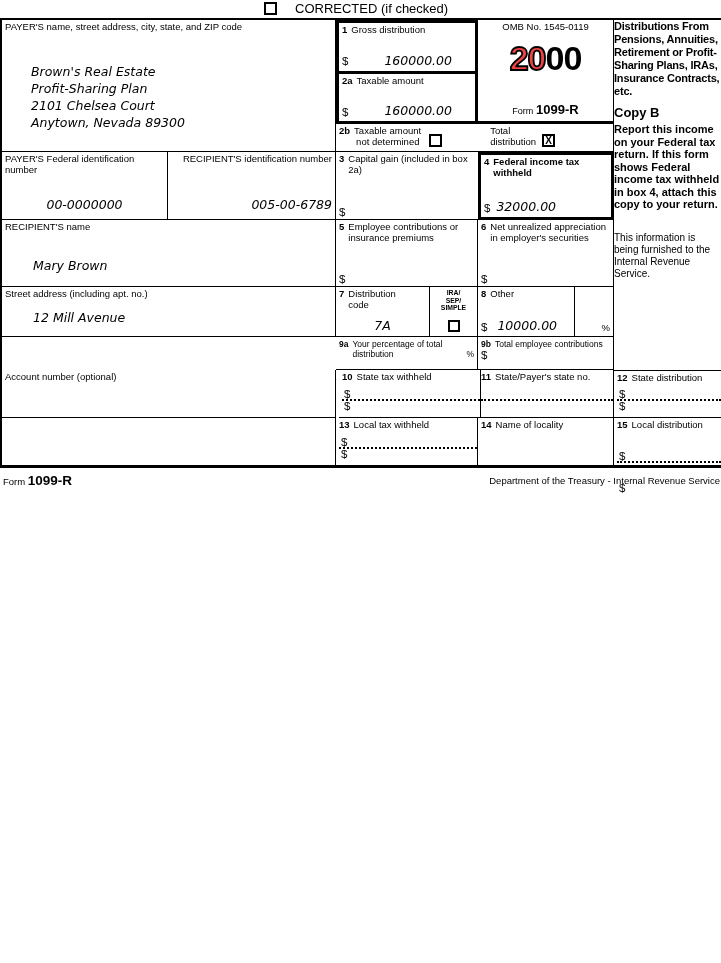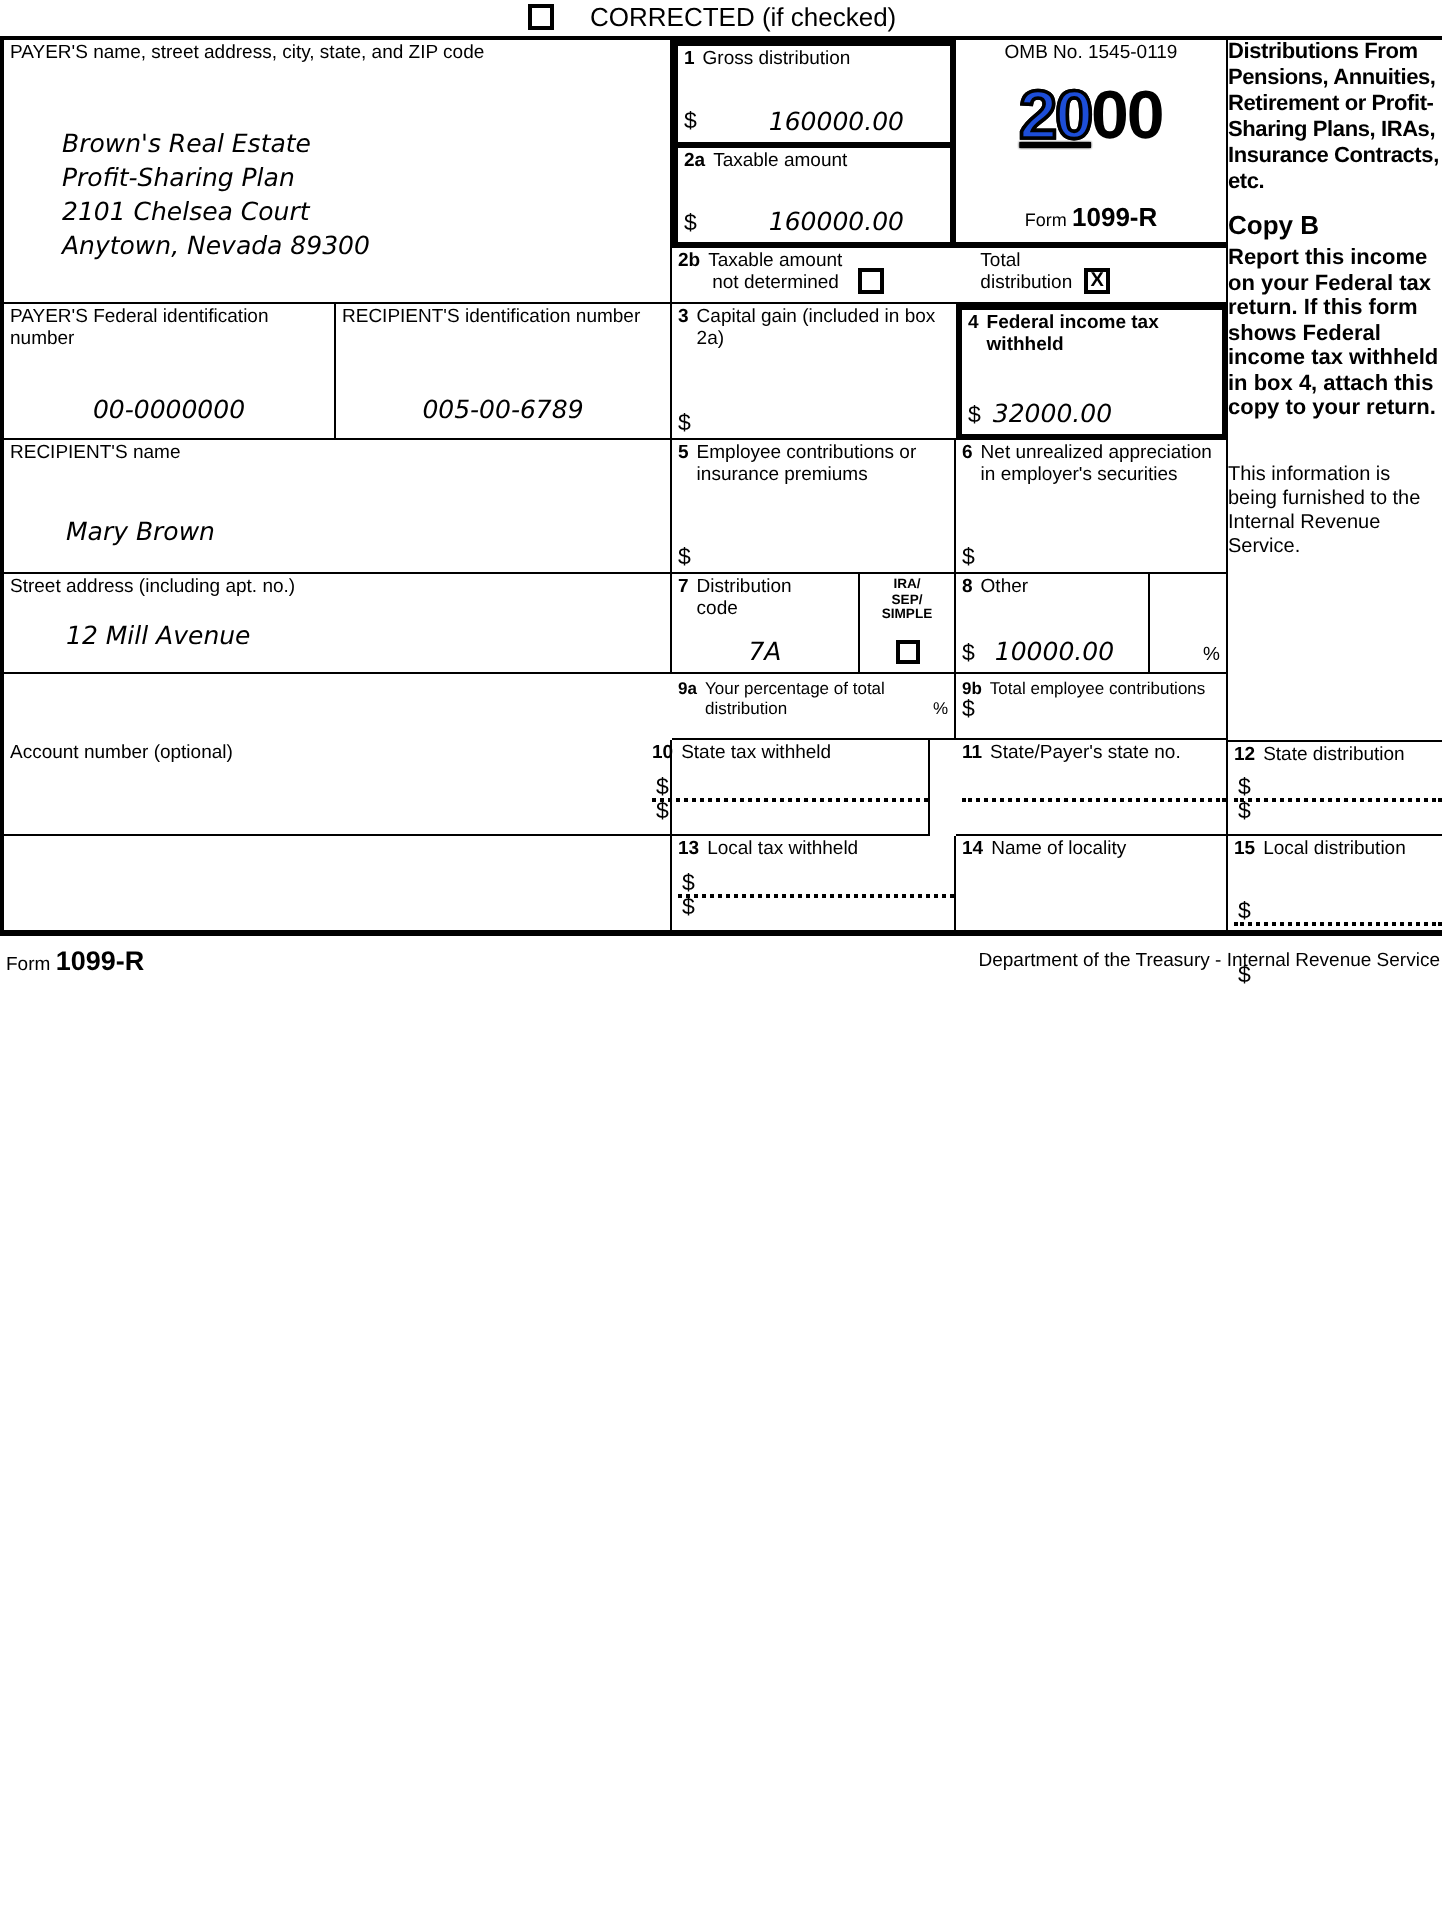--- a/index.html
+++ b/index.html
@@ -28,21 +28,21 @@
   .flexcol { display:flex; flex-direction:column; }
   .valrow { display:flex; align-items:flex-end; }
   .bottomed { margin-top:auto; }
   .dotrow { border-bottom:2px dotted #000; display:flex; align-items:flex-end; padding-left:2px; }
   .rcol { padding-right:0; }
   .rtitle { font-weight:bold; font-size:11px; line-height:13px; letter-spacing:-0.2px; }
   .copyb { font-weight:bold; font-size:13px; margin-top:7px; }
   .report { font-weight:bold; font-size:11px; line-height:12.5px; margin-top:3px; }
   .info { font-size:10px; line-height:12px; margin-top:21px; }
   .yr { font-weight:bold; font-size:34px; line-height:34px; letter-spacing:-1px; }
-  .yr-outline { color:#1d4ed8; -webkit-text-stroke:1.8px #000; text-shadow:0 0 1px #000;text-decoration:underline; }
+  .yr-outline { color:#ef4444; -webkit-text-stroke:1.8px #000; text-shadow:0 0 1px #000; }
   .formnum { font-weight:bold; font-size:13px; }
   .ira-lines { font-size:6.8px; line-height:7.5px; text-align:center; font-weight:bold; }
   .footer-l { top:473px; left:3px; font-size:9.5px; }
   .footer-r { top:475px; right:1px; font-size:9.5px; }
 </style>
 </head>
 <body>
 
 <div class="page">
 
@@ -116,21 +116,21 @@
         <span>distribution</span>
       </span>
       <span class="cb" style="margin:8px 0 0 6px;">X</span>
     </div>
 
     <div class="cell flexcol" style="left:0;top:132px;width:166px;height:68px;">
       <div>PAYER'S Federal identification number</div>
       <div class="hand bottomed" style="text-align:center;padding-bottom:4px;">00-0000000</div>
     </div>
 
-    <div class="cell flexcol" style="left:166px;top:132px;width:168px;height:68px;">
+    <div class="cell flexcol" style="left:166px;top:132px;width:168px;height:68px;align-items:flex-end;">
       <div>RECIPIENT'S identification number</div>
       <div class="hand bottomed" style="text-align:center;padding-bottom:4px;">005-00-6789</div>
     </div>
 
     <div class="cell flexcol noR" style="left:334px;top:132px;width:142px;height:68px;">
       <div class="lblrow">
         <span class="num">3</span>
         <span>Capital gain (included in box 2a)</span>
       </div>
       <div class="dollar bottomed">$</div>
@@ -227,21 +227,21 @@
         <span class="num">9b</span>
         <span>Total employee contributions</span>
       </div>
       <div class="dollar" style="margin-top:1px;">$</div>
     </div>
 
     <div class="cell" style="left:0;top:350px;width:334px;height:48px;">
       <div>Account number (optional)</div>
     </div>
 
-    <div class="cell flexcol" style="left:321px;top:350px;width:142px;height:48px;padding:2px 0 0 3px;">
+    <div class="cell flexcol" style="left:337px;top:350px;width:142px;height:48px;padding:2px 0 0 3px;">
       <div class="lblrow">
         <span class="num">10</span>
         <span>State tax withheld</span>
       </div>
       <div class="dotrow dollar" style="flex:1;">
           <span>$</span>
         </div>
       <div class="dollar" style="height:16px;padding-left:2px;"><span>$</span></div>
     </div>
 

